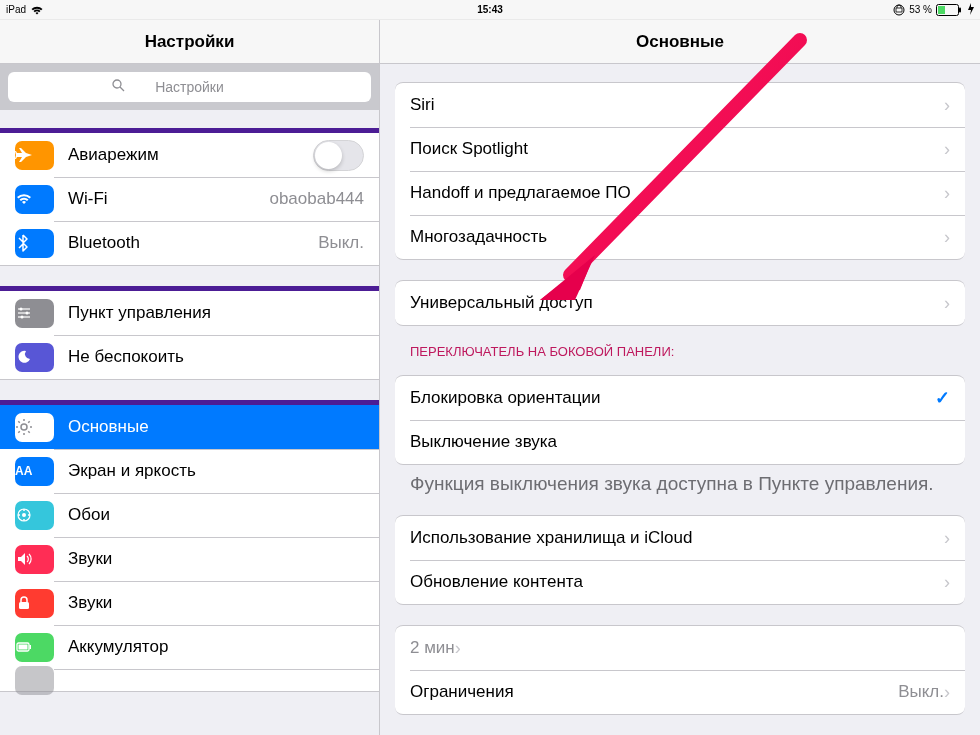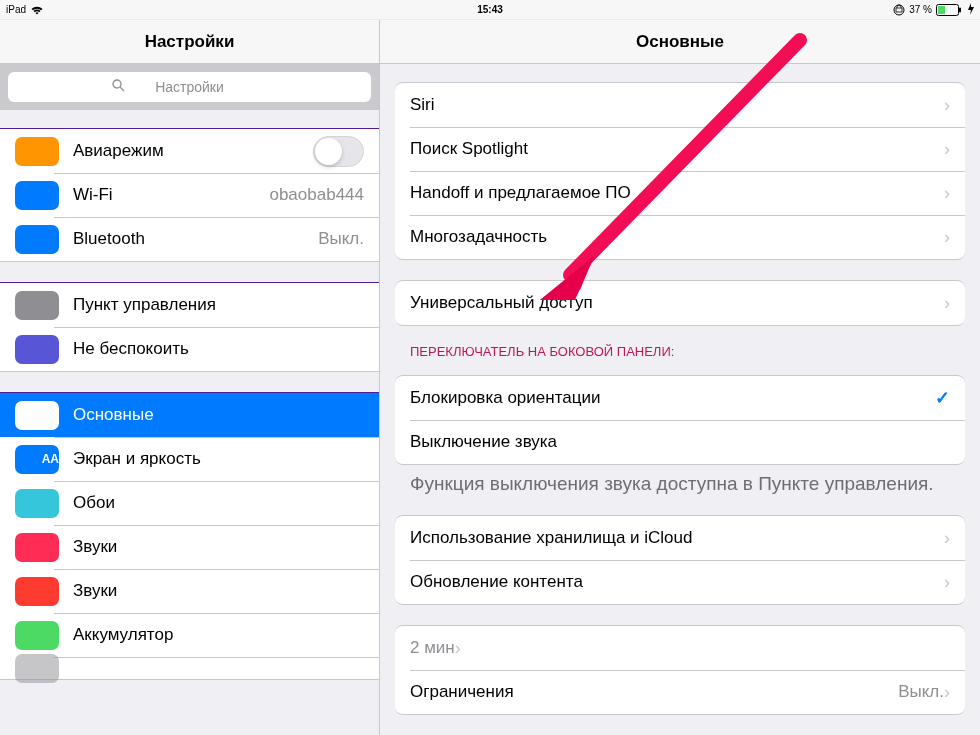--- a/index.html
+++ b/index.html
@@ -17,25 +17,25 @@
 .sidebar { width: 380px; background: #efeff4; display: flex; flex-direction: column; border-right: 1px solid #c8c7cc; }
 .sidebar-header { height: 44px; display: flex; align-items: center; justify-content: center; background: #f7f7f7; border-bottom: 1px solid #c8c7cc; }
 .sidebar-header h1 { font-size: 17px; font-weight: 600; }
 .search-wrap { padding: 8px; background: #c9c9ce; }
 .search-input { width: 100%; height: 30px; border-radius: 6px; border: none; background: #fff; text-align: center; font-size: 14px; color: #8e8e93; padding: 0 10px; }
 .search-input::placeholder { color: #8e8e93; }
 .search-wrap-inner { position: relative; }
 .search-icon { position: absolute; left: 50%; top: 50%; transform: translate(-78px,-50%); color: #8e8e93; pointer-events: none; }
 
 .sidebar-list { flex: 1; overflow-y: auto; }
-.group { background: #fff; border-top: 1px solid #4c1d95; border-bottom: 1px solid #c8c7cc; margin-top: 20px; }
+.group { background: #fff; border-top: 5px solid #4c1d95; border-bottom: 1px solid #c8c7cc; margin-top: 20px; }
 .group:first-child { margin-top: 18px; }
 .row { display: flex; align-items: center; height: 44px; padding: 0 15px; position: relative; cursor: pointer; }
 .row + .row::before { content: ""; position: absolute; left: 54px; right: 0; top: 0; height: 1px; background: #c8c7cc; }
-.row .icon { width: 39px; height: 29px; border-radius: 7px; margin-right: 14px; display: flex; align-items: center; justify-content: flex-end; flex-shrink: 0; color: #fff; font-size: 15px; padding-left: 44px; }
+.row .icon { width: 39px; height: 29px; border-radius: 7px; margin-right: 14px; display: flex; align-items: center; justify-content: flex-start; flex-shrink: 0; color: #fff; font-size: 15px; }
 .row .label { font-size: 17px; color: #000; flex: 1; }
 .row .value { font-size: 17px; color: #8e8e93; }
 .row.selected { background: #007aff; }
 .row.selected .label { color: #fff; }
 
 .toggle { width: 51px; height: 31px; border-radius: 16px; background: #e5e5ea; position: relative; border: 1px solid #d4d4d7; }
 .toggle::after { content: ""; position: absolute; left: 1px; top: 1px; width: 27px; height: 27px; border-radius: 50%; background: #fff; box-shadow: 0 2px 4px rgba(0,0,0,0.2); }
 .toggle.on { background: #4cd964; border-color: #4cd964; }
 .toggle.on::after { left: auto; right: 1px; }
 
@@ -88,21 +88,21 @@
     </span>
   </div>
   <div class="status-center">15:43</div>
   <div class="status-right">
     <span class="rotation-lock">
       <svg width="12" height="12" viewBox="0 0 12 12">
           <circle cx="6" cy="6" r="5" fill="none" stroke="#000" stroke-width="1"></circle>
           <path d="M4 4 L4 3 A2 2 0 0 1 8 3 L8 4 M3 4 H9 V8 H3 Z" fill="none" stroke="#000" stroke-width="0.8"></path>
         </svg>
     </span>
-    <span>37 %</span>
+    <span>53 %</span>
     <span class="battery">
       <svg width="26" height="12" viewBox="0 0 26 12">
           <rect x="0.5" y="0.5" width="22" height="11" rx="2" fill="none" stroke="#000"></rect>
           <rect x="23" y="3.5" width="2" height="5" rx="1" fill="#000"></rect>
           <rect x="2" y="2" width="7" height="8" fill="#4cd964"></rect>
         </svg>
     </span>
     <span style="margin-left:2px;">
       <svg width="6" height="12" viewBox="0 0 6 12">
           <path d="M3 0 L0 7 H3 L2 12 L6 4 H3 Z" fill="#000"></path>

